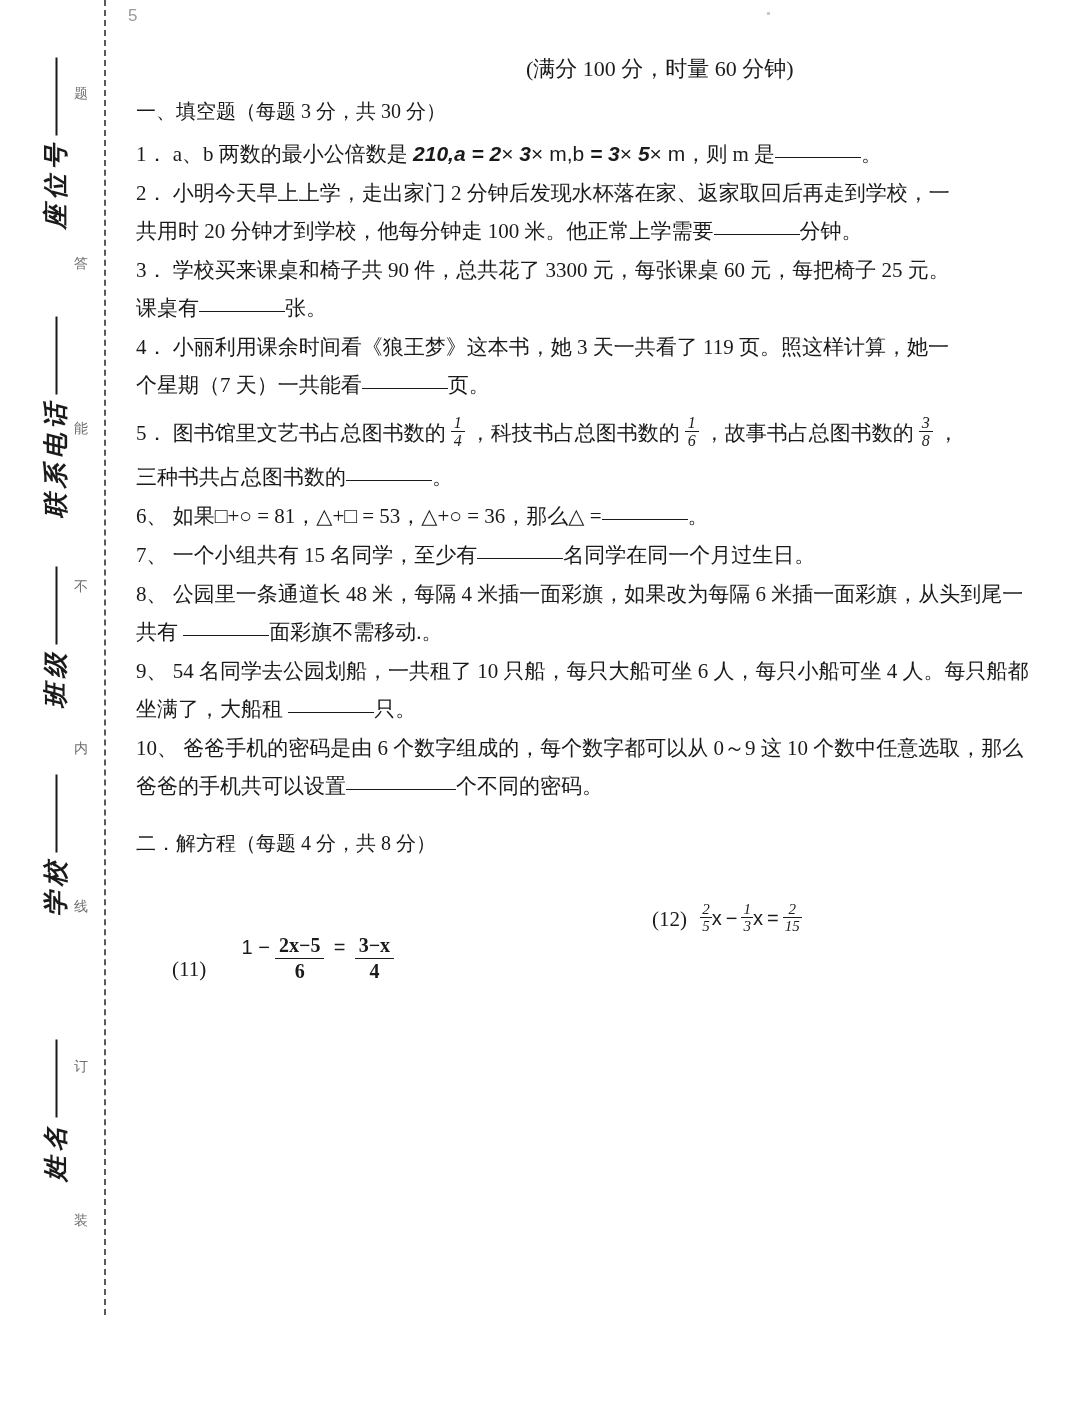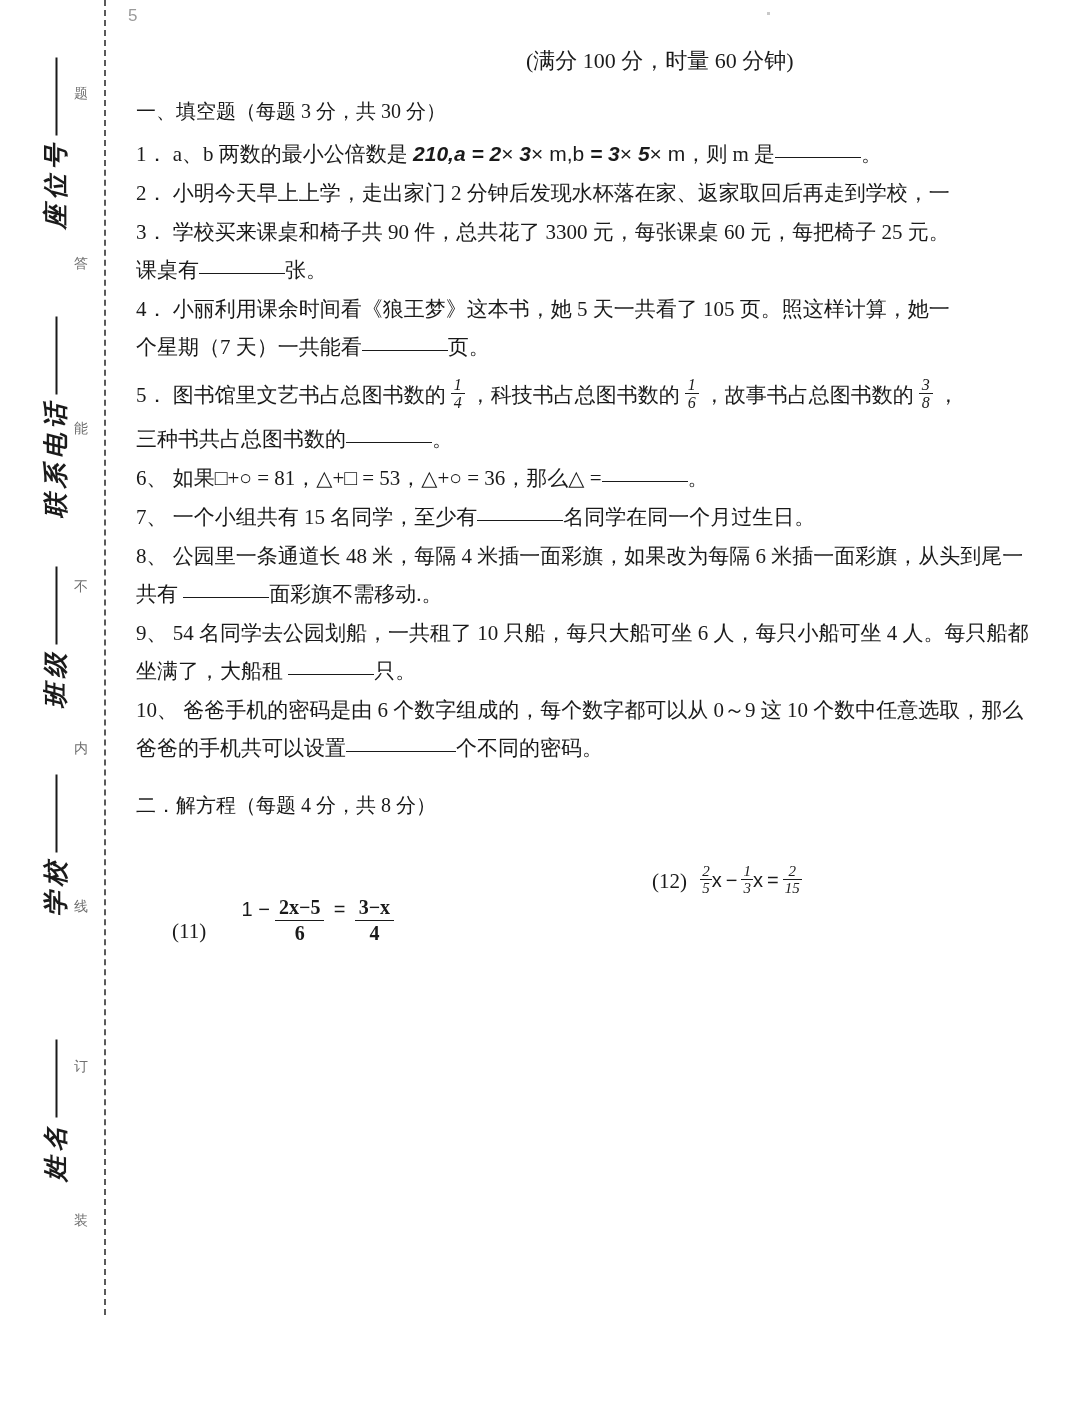--- a/index.html
+++ b/index.html
@@ -92,21 +92,21 @@
   #exam-title {
     position: absolute;
     left: 188px; top: 0;
     font-size: 44px;
     font-weight: bold;
     letter-spacing: 54px;
     font-family: "Liberation Serif", "DejaVu Serif", serif;
   }
   #exam-subtitle {
     position: absolute;
-    left: 390px; top: 20px;
+    left: 390px; top: 28px;
     font-size: 22px;
     font-family: "Liberation Serif", "DejaVu Serif", serif;
   }
 
   .section-head {
     font-size: 20px;
     margin: 10px 0 0 0;
     font-family: "Liberation Serif", "DejaVu Serif", serif;
   }
 
@@ -265,27 +265,28 @@
     </div>
 
     <div class="section-head">一、填空题（每题 3 分，共 30 分）</div>
 
     <div id="fill-in-questions">
         <div class="q-block">
           <div class="qline"><span>1．</span> <span>a、b 两数的最小公倍数是 </span><span class="ital-math">210,</span><span class="ital-math">a = 2</span><span class="up-math">× </span><span class="ital-math">3</span><span class="up-math">× m,</span><span class="up-math">b </span><span class="ital-math">= 3</span><span class="up-math">× </span><span class="ital-math">5</span><span class="up-math">× m</span><span>，则 m 是</span><span class="blank w1"></span><span>。</span></div>
         </div>
         <div class="q-block">
           <div class="qline"><span>2．</span> <span>小明今天早上上学，走出家门 2 分钟后发现水杯落在家、返家取回后再走到学校，一</span></div>
+          <div class="qline"><span>共用时 20 分钟才到学校，他每分钟走 100 米。他正常上学需要</span><span class="blank w1"></span><span>分钟。</span></div>
         </div>
         <div class="q-block">
           <div class="qline"><span>3．</span> <span>学校买来课桌和椅子共 90 件，总共花了 3300 元，每张课桌 60 元，每把椅子 25 元。</span></div>
           <div class="qline"><span>课桌有</span><span class="blank w1"></span><span>张。</span></div>
         </div>
         <div class="q-block">
-          <div class="qline"><span>4．</span> <span>小丽利用课余时间看《狼王梦》这本书，她 5 天一共看了 105 页。照这样计算，她一</span></div>
+          <div class="qline"><span>4．</span> <span>小丽利用课余时间看《狼王梦》这本书，她 3 天一共看了 119 页。照这样计算，她一</span></div>
           <div class="qline"><span>个星期（7 天）一共能看</span><span class="blank w1"></span><span>页。</span></div>
         </div>
         <div class="q-block">
           <div class="qline"><span>5．</span> <span>图书馆里文艺书占总图书数的</span><span class="frac"><span class="num">1</span><span class="den">4</span></span><span>，科技书占总图书数的</span><span class="frac"><span class="num">1</span><span class="den">6</span></span><span>，故事书占总图书数的</span><span class="frac"><span class="num">3</span><span class="den">8</span></span><span>，</span></div>
           <div class="qline"><span>三种书共占总图书数的</span><span class="blank w1"></span><span>。</span></div>
         </div>
         <div class="q-block">
           <div class="qline"><span>6、</span> <span>如果□+○ = 81，△+□ = 53，△+○ = 36，那么△ =</span><span class="blank w1"></span><span>。</span></div>
         </div>
         <div class="q-block">

